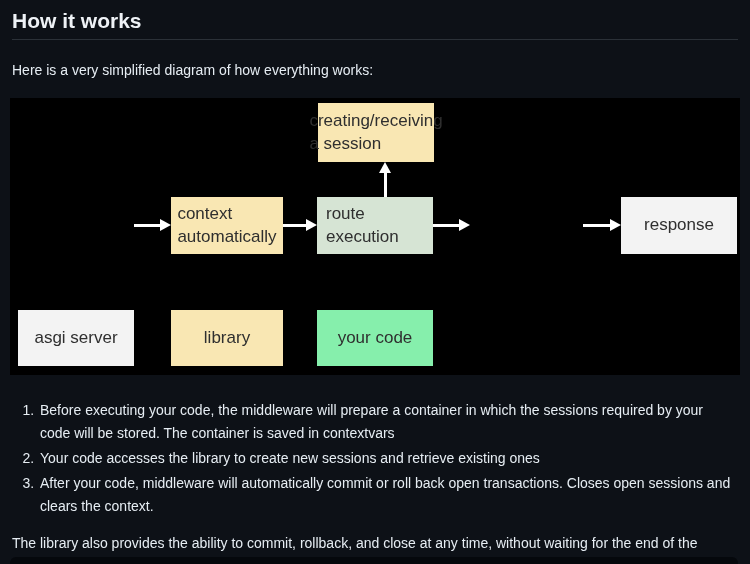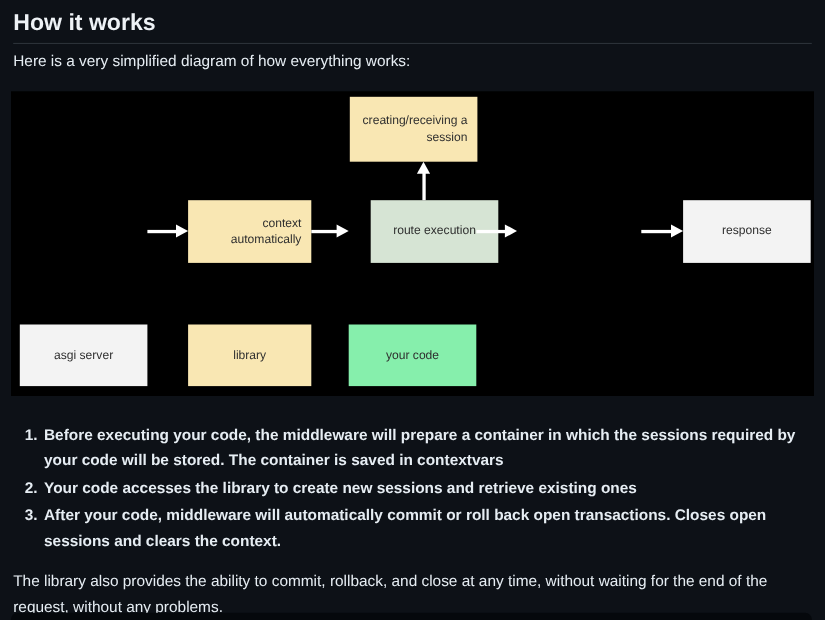--- a/index.html
+++ b/index.html
@@ -9,49 +9,49 @@
     background: #0d1117; color: #e6edf3;
     font-family: "Liberation Sans", sans-serif;
   }
   .page { padding: 6px 12px 16px 12px; position: relative; height: 100%; }
 
   h1.page-title {
     margin: 0; padding: 2px 0 5px 0;
     font-size: 21px; line-height: 26px; font-weight: 700;
     border-bottom: 1px solid #2b3138; color: #eef2f6;
   }
-  p.intro { margin: 5px 0 0 0; font-size: 14px; line-height: 21px; }
+  p.intro { margin: 20px 0 0 0; font-size: 14px; line-height: 21px; }
 
   .diagram {
     position: relative; width: 730px; height: 277px;
     margin: 17px 0 0 -2px; background: #000000;
   }
   .node {
     position: absolute; display: flex; align-items: center; justify-content: center;
-    text-align: right; font-size: 11px; line-height: 1.35; color: #2f2f2f;
+    text-align: left; font-size: 17px; line-height: 1.35; color: #2f2f2f;
     padding: 0 9px;
   }
   .shaft { position: absolute; background: #ffffff; }
   .shaft.h { top: 126px; height: 3px; }
   .head-right {
     position: absolute; top: 121px; width: 0; height: 0;
     border-top: 6px solid transparent; border-bottom: 6px solid transparent;
     border-left: 11px solid #ffffff;
   }
   .head-up {
     position: absolute; width: 0; height: 0;
     border-left: 6px solid transparent; border-right: 6px solid transparent;
     border-bottom: 11px solid #ffffff;
   }
 
   ol.steps {
     margin: 24px 0 0 0; padding: 0 6px 0 26px;
     font-size: 14px; line-height: 23px;
   }
-  ol.steps li { margin: 0 0 2px 0; padding-left: 2px; font-weight: bold; }
+  ol.steps li { margin: 0 0 2px 0; padding-left: 2px; }
   p.outro { margin: 14px 0 0 0; font-size: 14px; line-height: 23px; }
 
   .next-edge {
     position: absolute; left: 10px; bottom: 0;
     width: 728px; height: 7px; background: #05080c;
     border-radius: 6px 6px 0 0;
   }
 </style>
 </head>
 <body>
@@ -62,21 +62,21 @@
 
   <p class="intro">Here is a very simplified diagram of how everything works:</p>
 
   <div class="diagram" style="background: rgb(0, 0, 0);">
 
     <div class="node" style="left: 308px; top: 5px; width: 116px; height: 59px; background: rgb(249, 231, 179);">creating/receiving a session</div>
 
 
     <div class="node" style="left: 161px; top: 99px; width: 112px; height: 57px; background: rgb(249, 231, 179);">context automatically</div>
 
-    <div class="node" style="left: 307px; top: 99px; width: 116px; height: 57px; background: rgb(214, 228, 212); margin-left: 20px;">route execution</div>
+    <div class="node" style="left: 307px; top: 99px; width: 116px; height: 57px; background: rgb(214, 228, 212);">route execution</div>
 
 
     <div class="node" style="left: 611px; top: 99px; width: 116px; height: 57px; background: rgb(243, 243, 243);">response</div>
 
     <div class="node" style="left: 8px; top: 212px; width: 116px; height: 56px; background: rgb(243, 243, 243);">asgi server</div>
 
     <div class="node" style="left: 161px; top: 212px; width: 112px; height: 56px; background: rgb(249, 231, 179);">library</div>
 
     <div class="node" style="left: 307px; top: 212px; width: 116px; height: 56px; background: #86efac;">your code</div>
 

